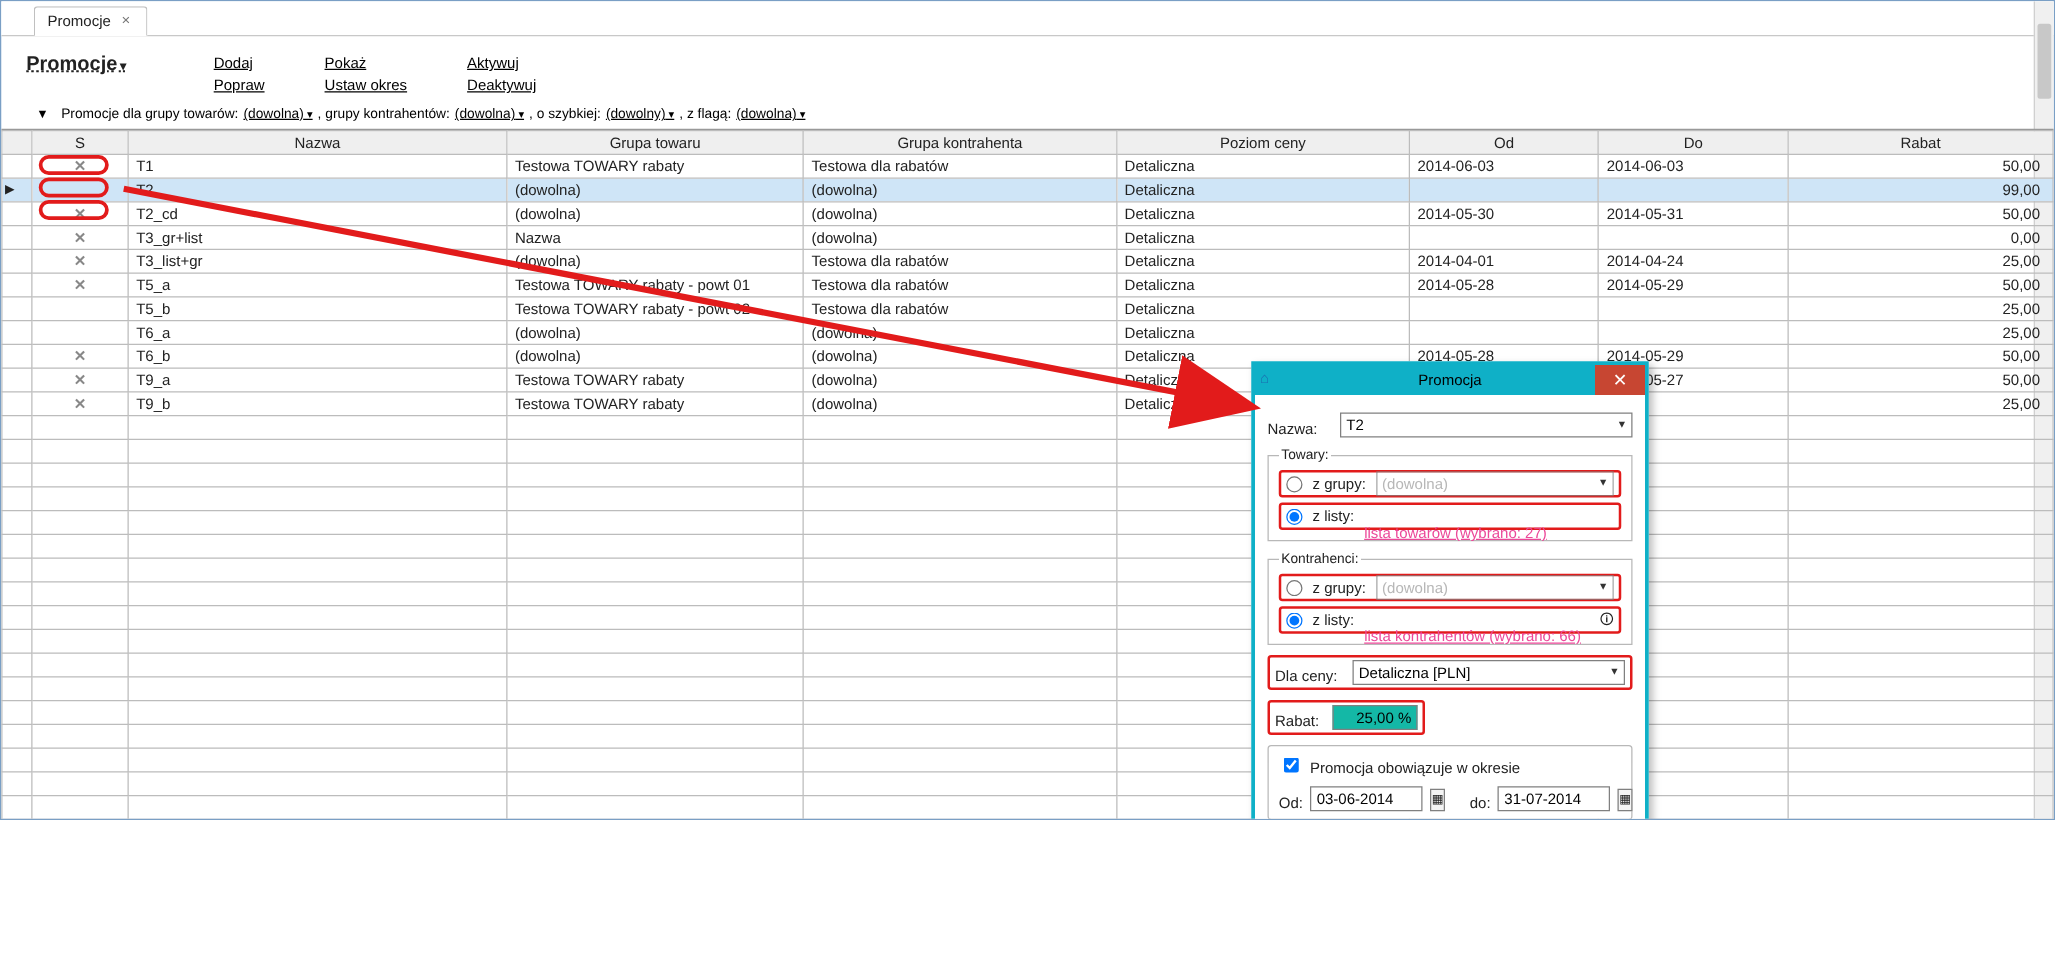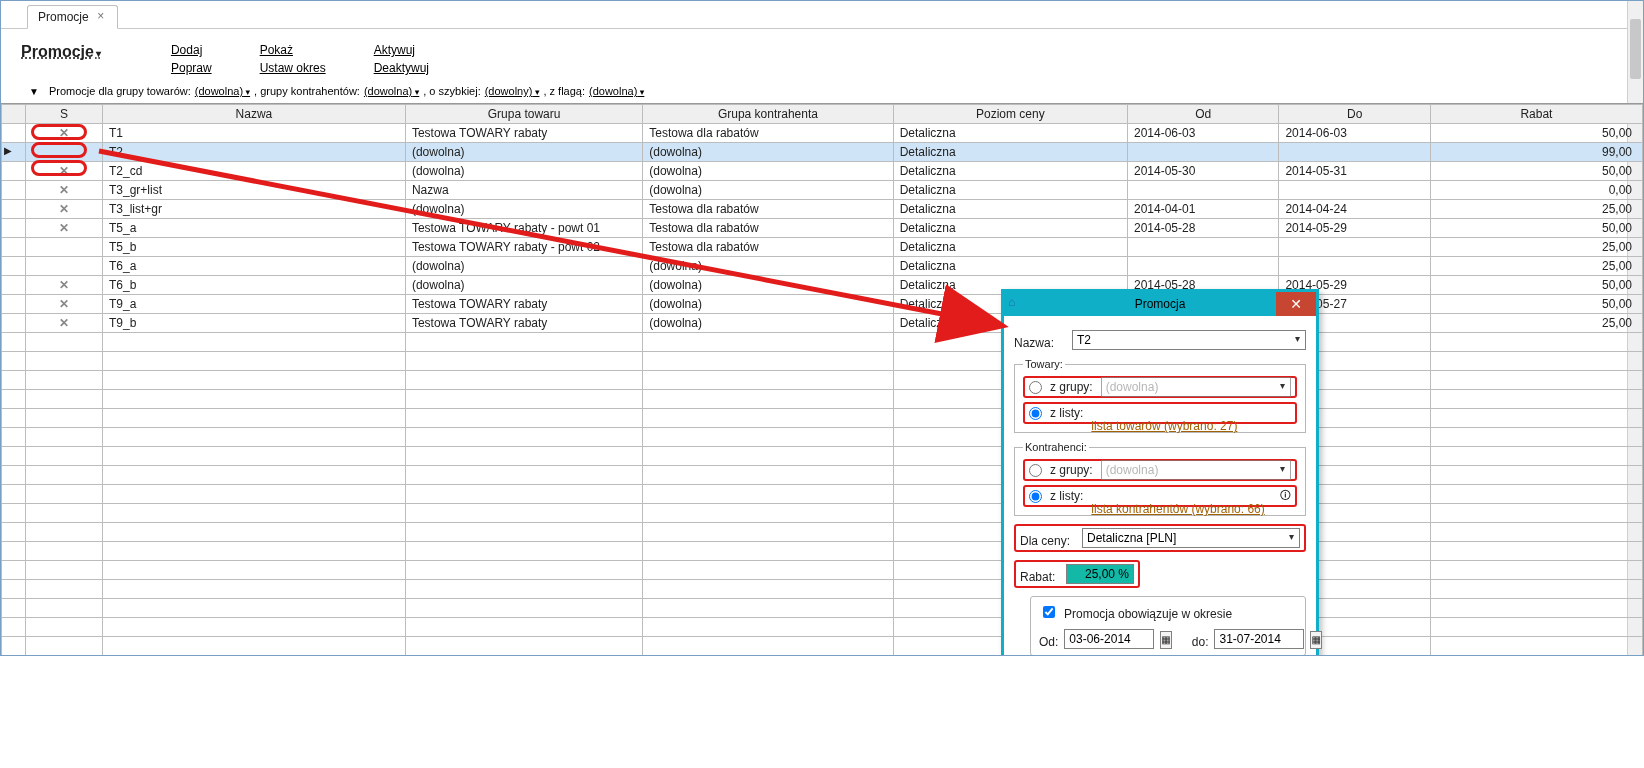--- a/index.html
+++ b/index.html
@@ -50,23 +50,23 @@
   select.f, input.f { border:1px solid #808080; height:20px; font-size:12px; padding:0 4px; background:#14b8a6;}
   select.f { appearance:none; padding-right:18px; background:linear-gradient(#fff,#fff); }
   .sel-wrap { position:relative; flex:1;}
   .sel-wrap::after { content:"▾"; position:absolute; right:6px; top:3px; font-size:10px; color:#333; pointer-events:none;}
   .chk { width:12px; height:12px;}
   fieldset { border:1px solid #b8b8b8; padding:6px 8px 8px 8px; margin:0;}
   legend { font-size:11px; padding:0 2px;}
   .radio-row { display:flex; align-items:center; gap:8px; height:22px;}
   .radio-row input[type=radio]{ margin:0;}
   .disabled { color:#999;}
-  .link-sel { text-decoration:underline; color:#a16207;margin-top:26px;}
+  .link-sel { text-decoration:underline; color:#ec4899;margin-top:26px;}
   .redbox { border:2px solid #e21b1b; border-radius:3px; padding:2px 4px;}
-  .period-box { border:1px solid #b8b8b8; padding:6px 8px; display:flex; flex-direction:column; gap:8px;margin-left:16px;}
+  .period-box { border:1px solid #b8b8b8; padding:6px 8px; display:flex; flex-direction:column; gap:8px;}
   .date-in { width:90px; border:1px solid #808080; height:20px; padding:0 4px; font-size:12px;}
   .cal-btn { width:18px; height:18px; border:1px solid #808080; background:#f4f4f4; font-size:10px; line-height:16px; text-align:center;}
   .dlg-buttons { border-top:4px solid #404040; margin-top:8px; padding-top:10px; display:flex; gap:18px; justify-content:center;}
   .btn { width:72px; height:22px; border:1px solid #808080; background:#f4f4f4; font-size:12px;}
 
   
   .arrow-svg { position:absolute; left:0; top:0; pointer-events:none;}
 
   col.c-marker { width:24px;}
   col.c-s    { width:76px;}

